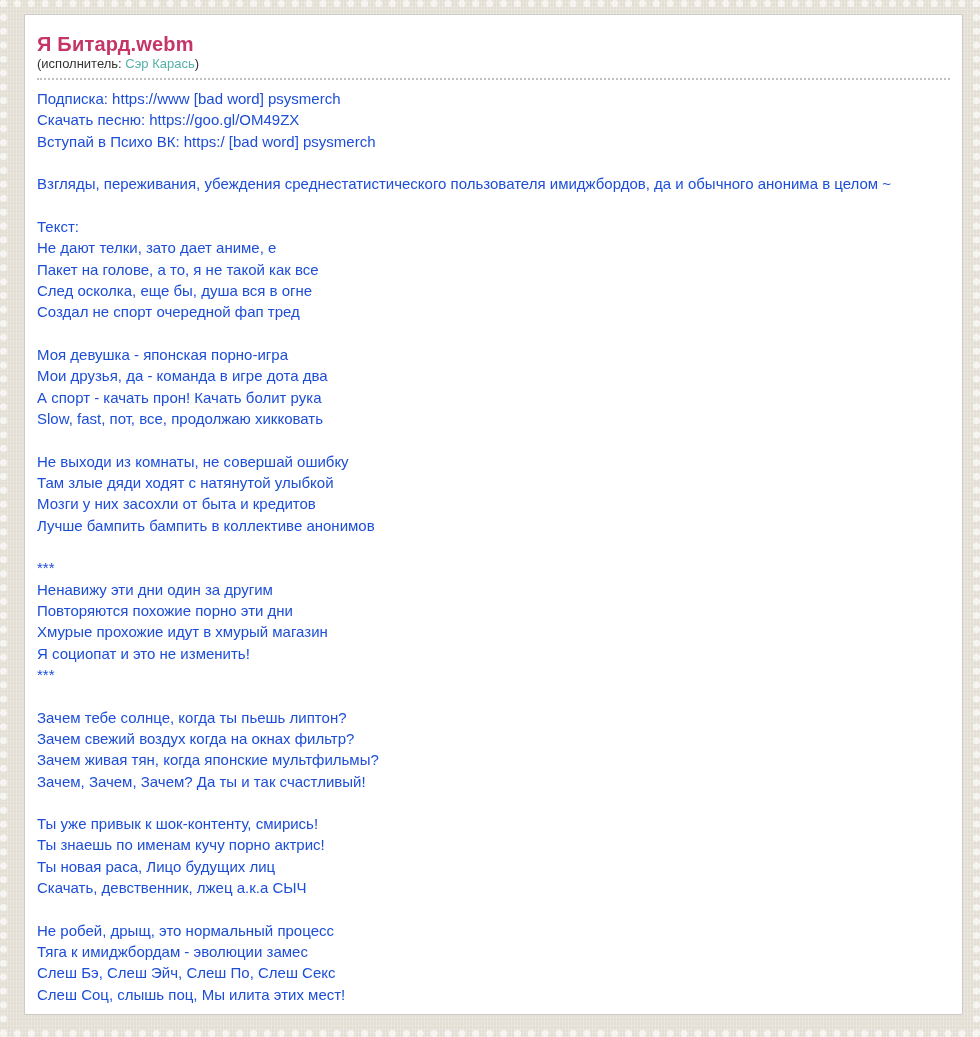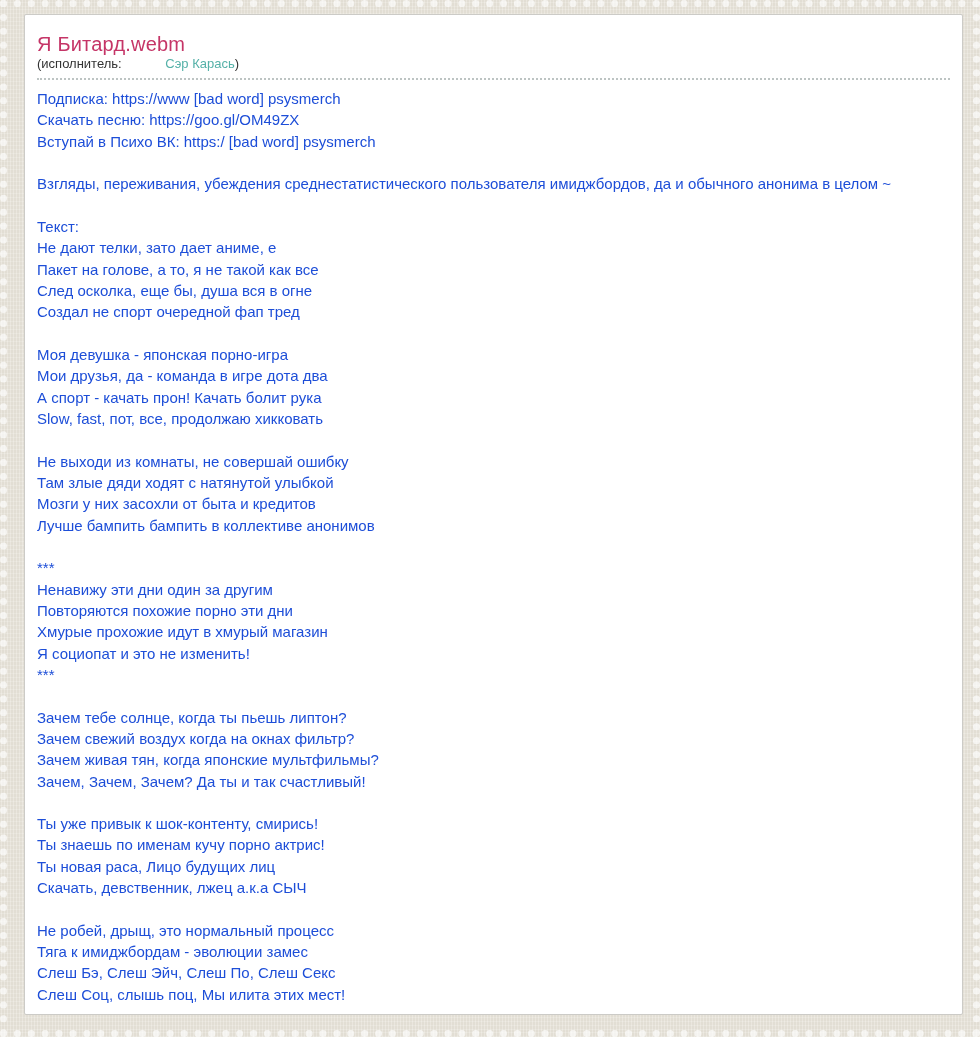--- a/index.html
+++ b/index.html
@@ -34,35 +34,34 @@
     background: #ffffff;
     border: 1px solid #cccbc7;
     border-radius: 2px;
     box-sizing: border-box;
     padding: 18px 12px 0 12px;
     overflow: hidden;
   }
   .page-title {
     font-size: 20px;
     line-height: 22px;
-    font-weight: 400;
+    font-weight: 700;
     letter-spacing: 0.2px;
     margin: 0;
     white-space: nowrap;
   }
   .performer-line {
     font-size: 13px;
     line-height: 18px;
     color: #333333;
     white-space: nowrap;
   }
   .performer-link {
     text-decoration: none;
     cursor: pointer;
-    margin-left: 40px;
   }
   .dotted-divider {
     border: 0;
     border-bottom: 2px dotted #bdc4c3;
     margin: 5px 0 0 0;
     width: 100%;
   }
   .lyrics-text {
     margin-top: 8px;
     font-size: 15px;

